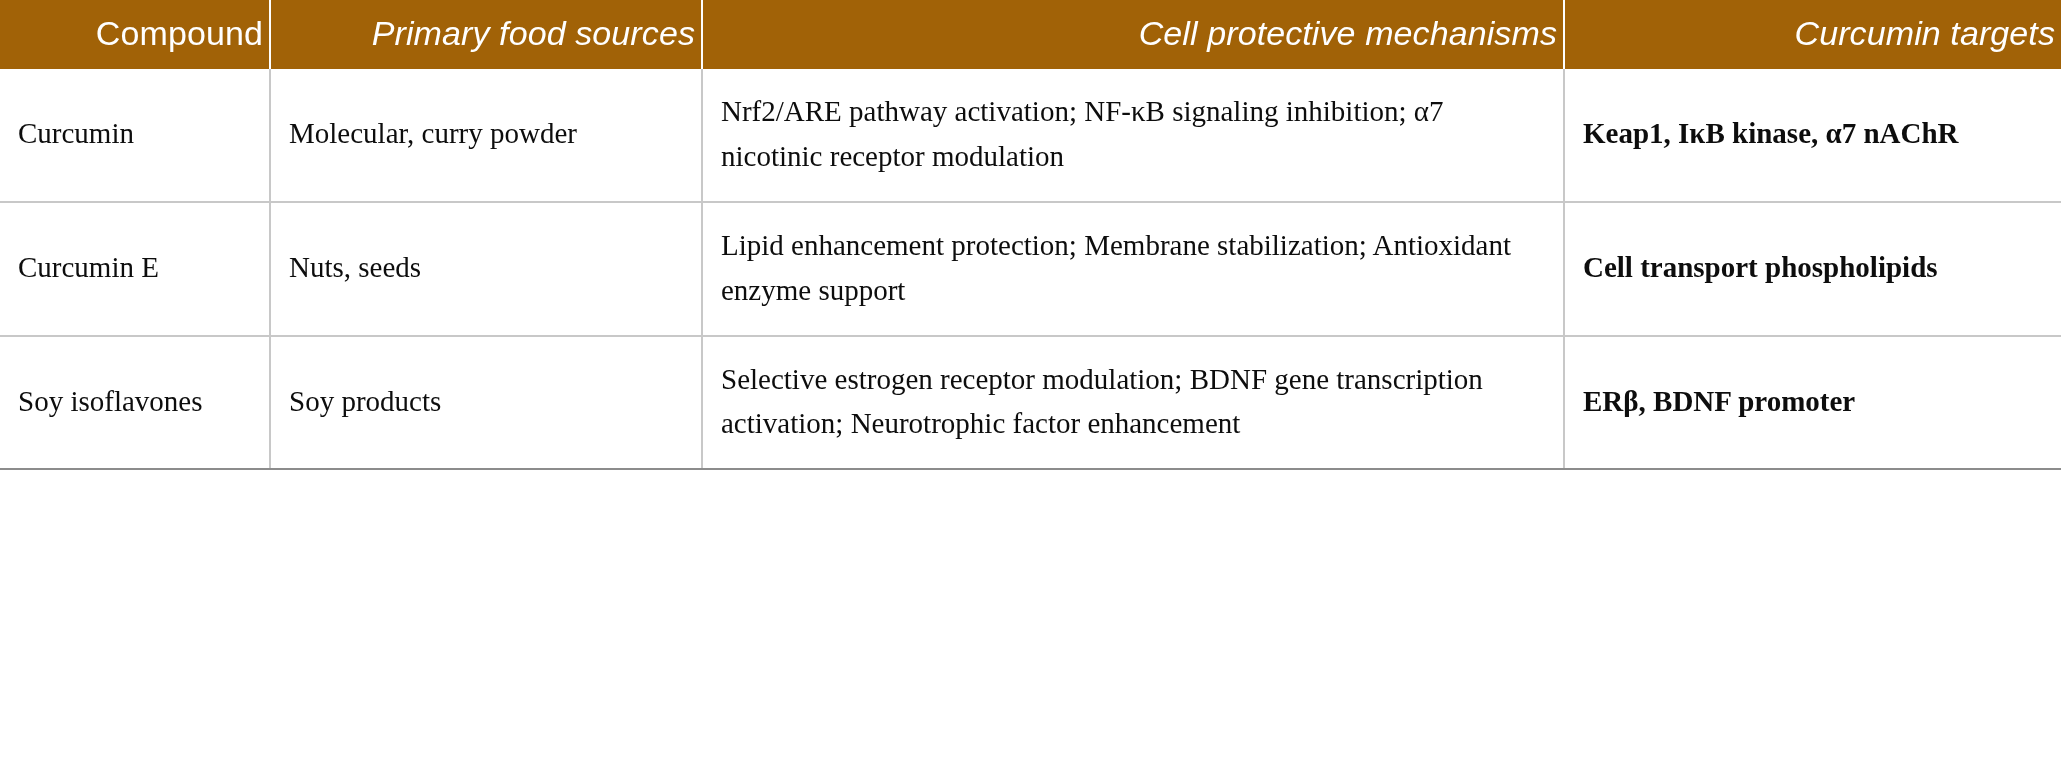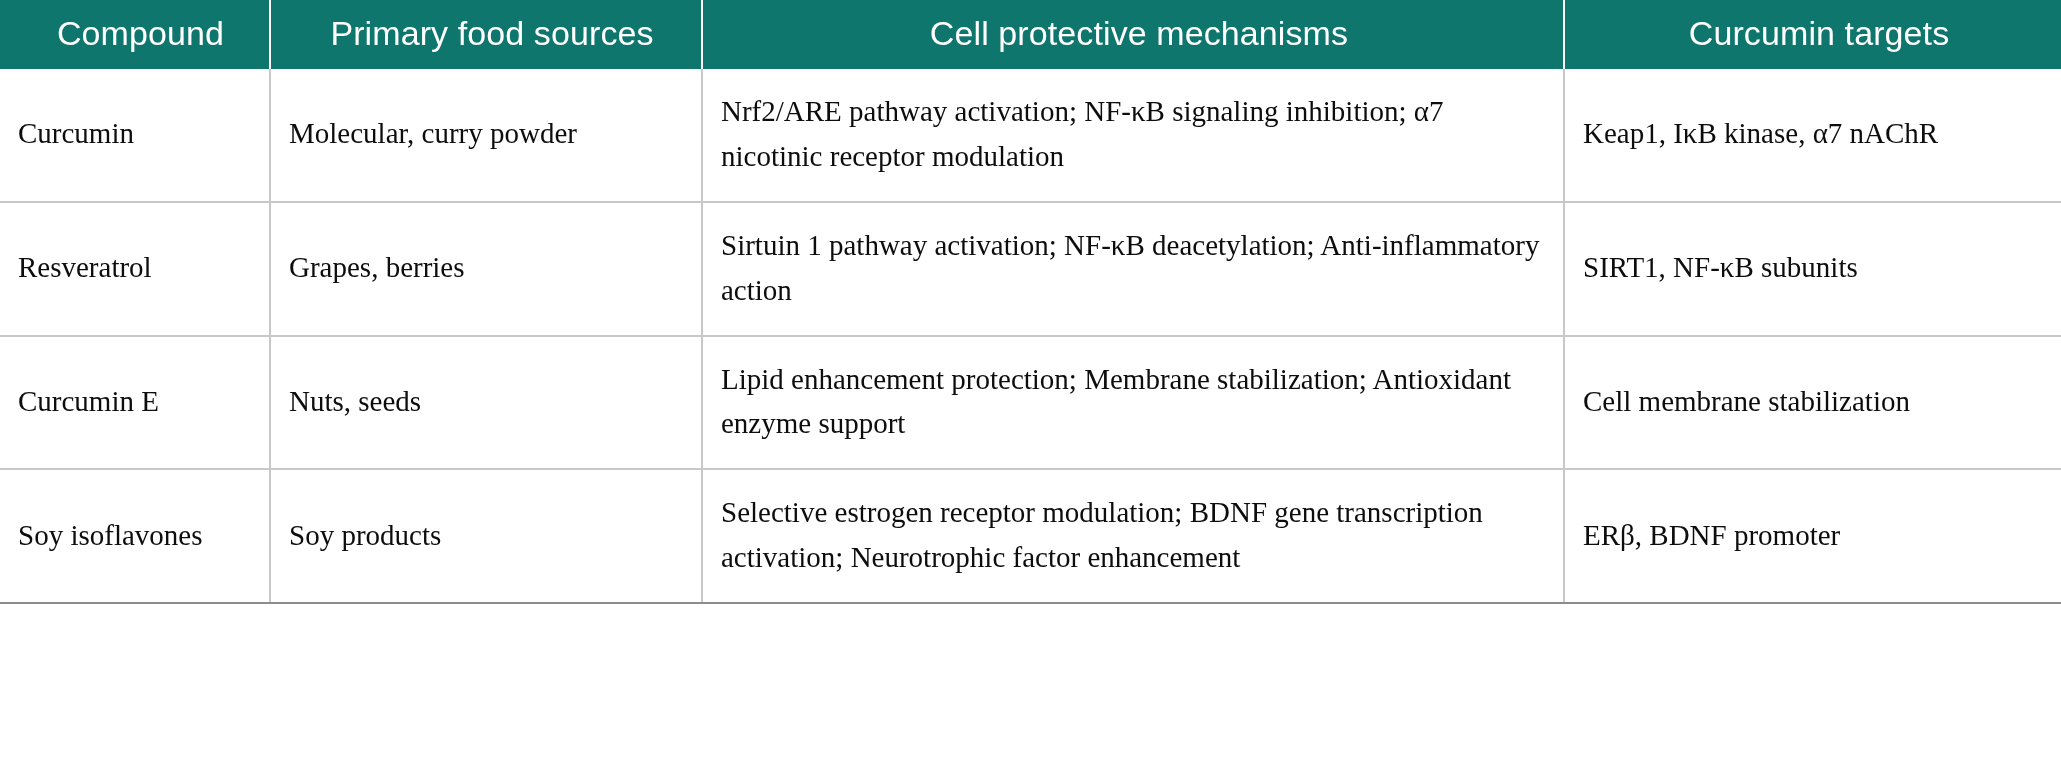--- a/index.html
+++ b/index.html
@@ -21,49 +21,51 @@
     border-collapse: collapse;
     width: 2061px;
     table-layout: fixed;
   }
   table.data-table col.c0 { width: 270px; }
   table.data-table col.c1 { width: 432px; }
   table.data-table col.c2 { width: 862px; }
   table.data-table col.c3 { width: 497px; }
 
   thead th {
-    background: #0f766e;
+    background: #a16207;
     color: #ffffff;
     font-family: "Liberation Sans", sans-serif;
     font-weight: 400;
     font-size: 34px;
     line-height: 1.2;
-    text-align: center;
+    text-align: right;
     padding: 13px 6px 15px 18px;
     vertical-align: middle;
     border: none;
     letter-spacing: 0.1px;
   }
   thead th.sep {
     border-left: 2px solid #ffffff;
+    font-style: italic;
   }
 
   tbody td {
     font-family: "Liberation Serif", serif;
     font-size: 29px;
     line-height: 1.55;
     color: #0d0d0d;
     text-align: left;
     vertical-align: middle;
     padding: 20px 18px 22px 18px;
     border-bottom: 2px solid #c8c8c8;
     border-right: 2px solid #c8c8c8;
   }
   tbody td:last-child {
     border-right: none;
+    font-weight: bold;
   }
   tbody tr:last-child td {
     border-bottom: 2px solid #8c8c8c;
   }
 </style>
 </head>
 <body>
 
 <div class="table-wrap">
   <table class="data-table">
@@ -82,30 +84,24 @@
       </tr>
     </thead>
     <tbody>
       <tr>
         <td>Curcumin</td>
         <td>Molecular, curry powder</td>
         <td>Nrf2/ARE pathway activation; NF-κB signaling inhibition; α7 nicotinic receptor modulation</td>
         <td>Keap1, IκB kinase, α7 nAChR</td>
       </tr>
       <tr>
-        <td>Resveratrol</td>
-        <td>Grapes, berries</td>
-        <td>Sirtuin 1 pathway activation; NF-κB deacetylation; Anti-inflammatory action</td>
-        <td>SIRT1, NF-κB subunits</td>
-      </tr>
-      <tr>
         <td>Curcumin E</td>
         <td>Nuts, seeds</td>
         <td>Lipid enhancement protection; Membrane stabilization; Antioxidant enzyme support</td>
-        <td>Cell membrane stabilization</td>
+        <td>Cell transport phospholipids</td>
       </tr>
       <tr>
         <td>Soy isoflavones</td>
         <td>Soy products</td>
         <td>Selective estrogen receptor modulation; BDNF gene transcription activation; Neurotrophic factor enhancement</td>
         <td>ERβ, BDNF promoter</td>
       </tr>
     </tbody>
   </table>
 </div>

